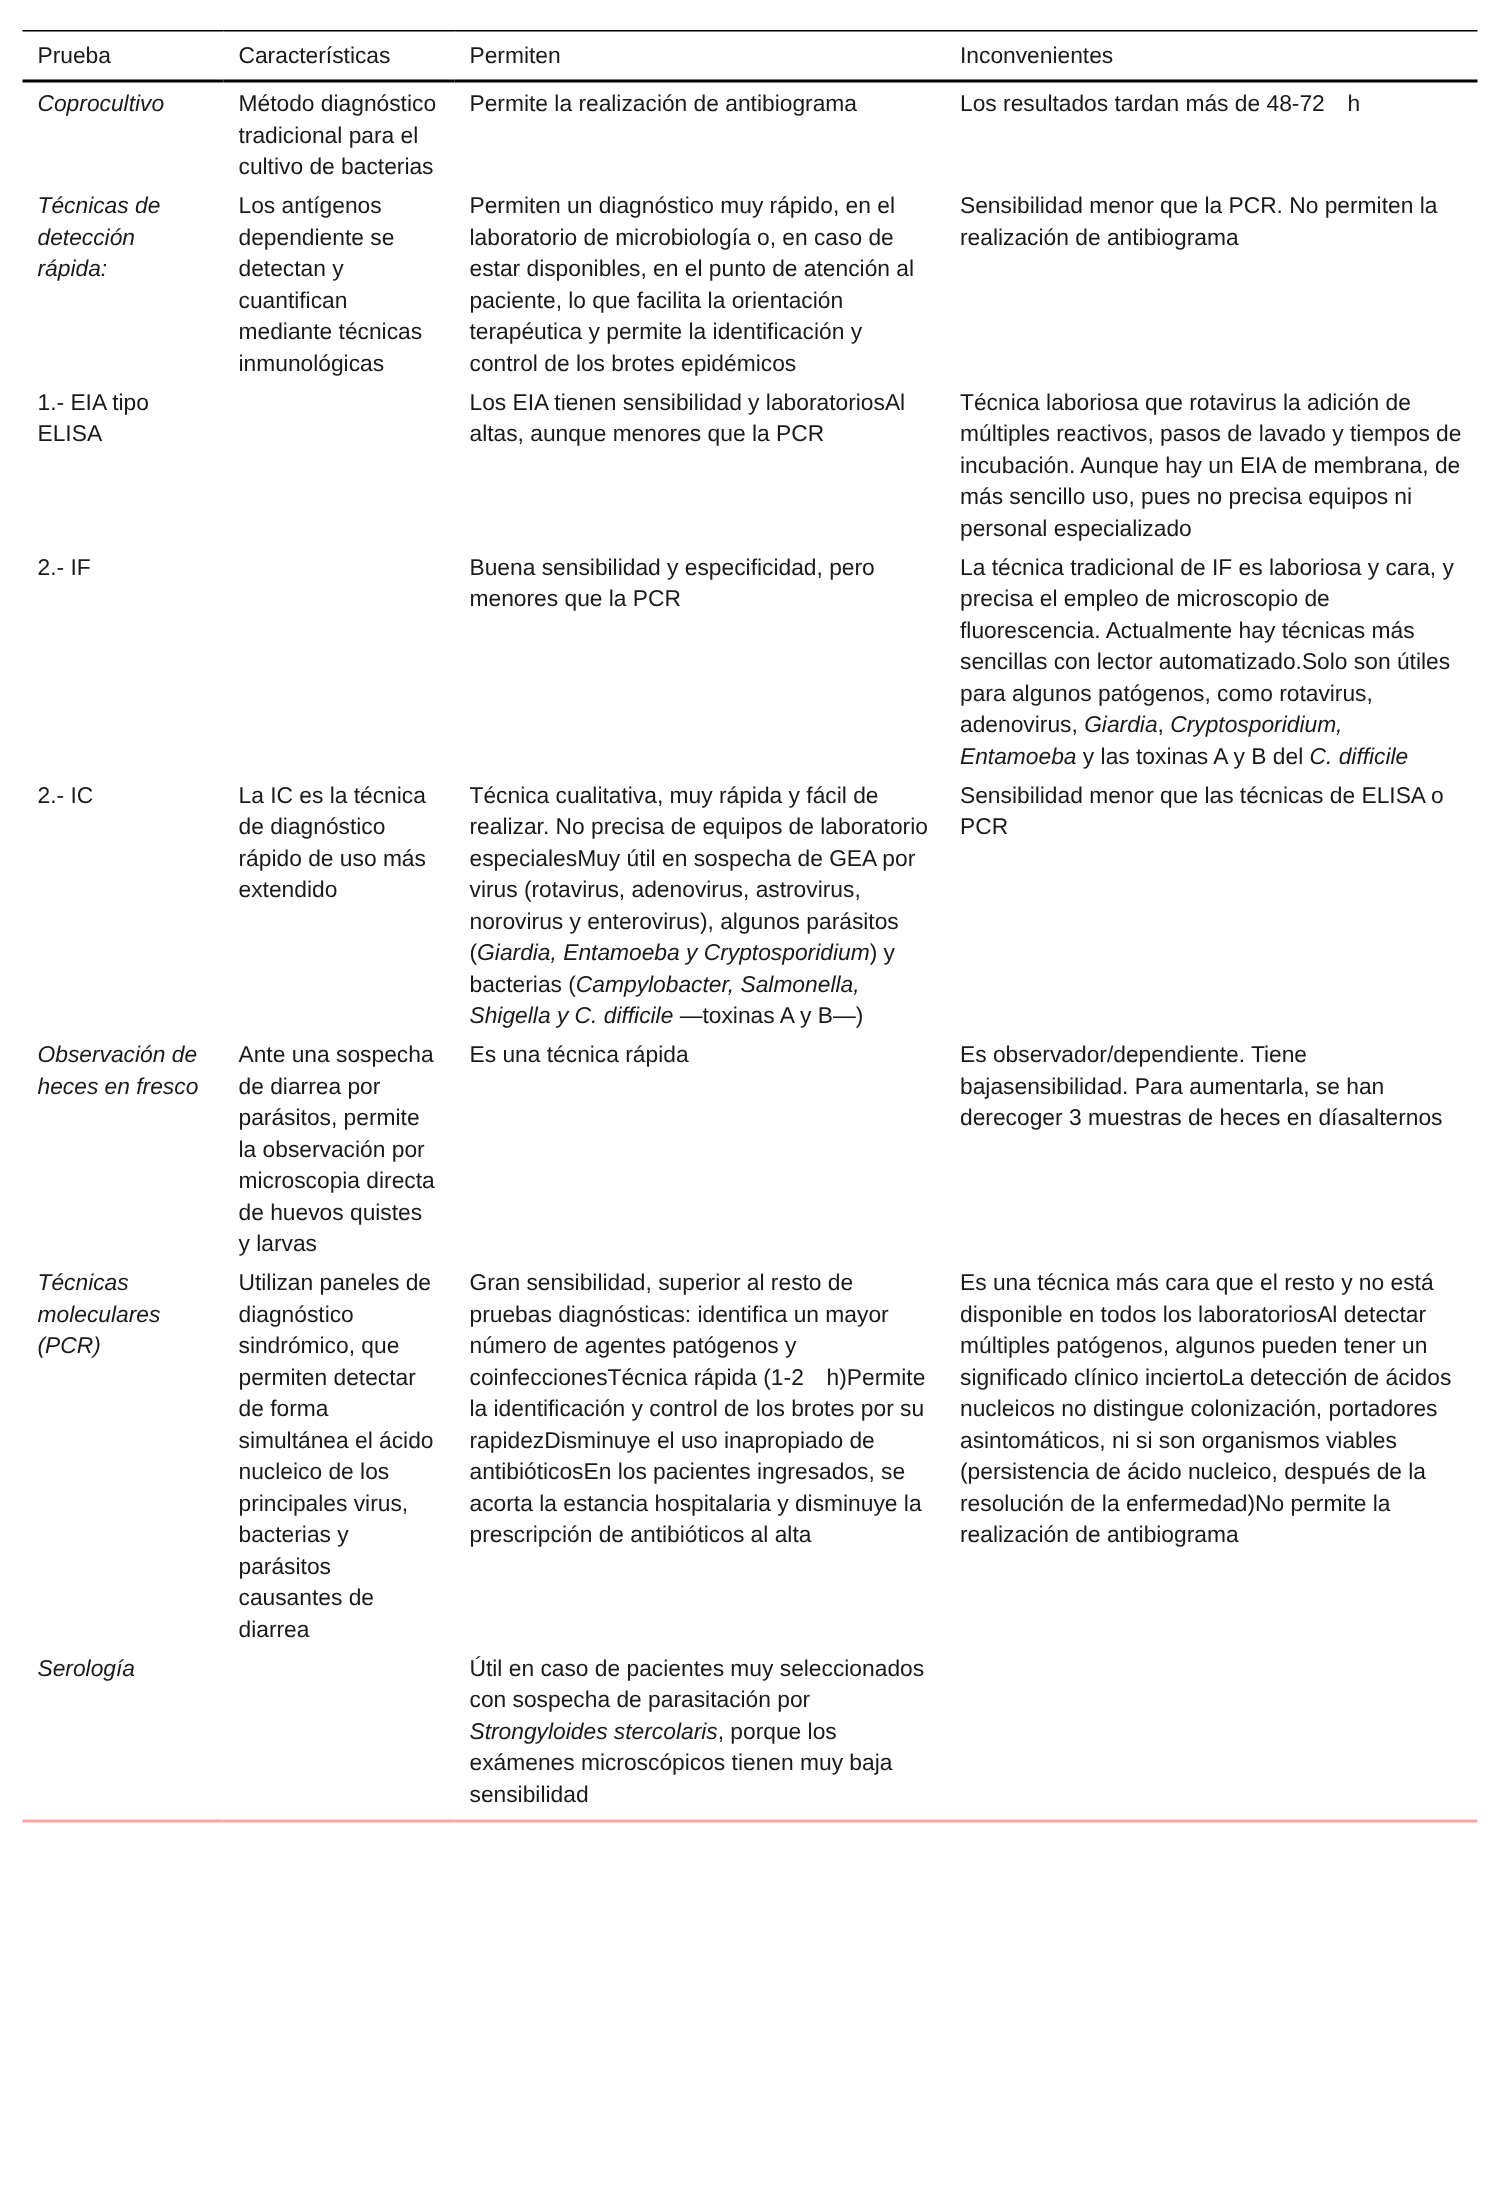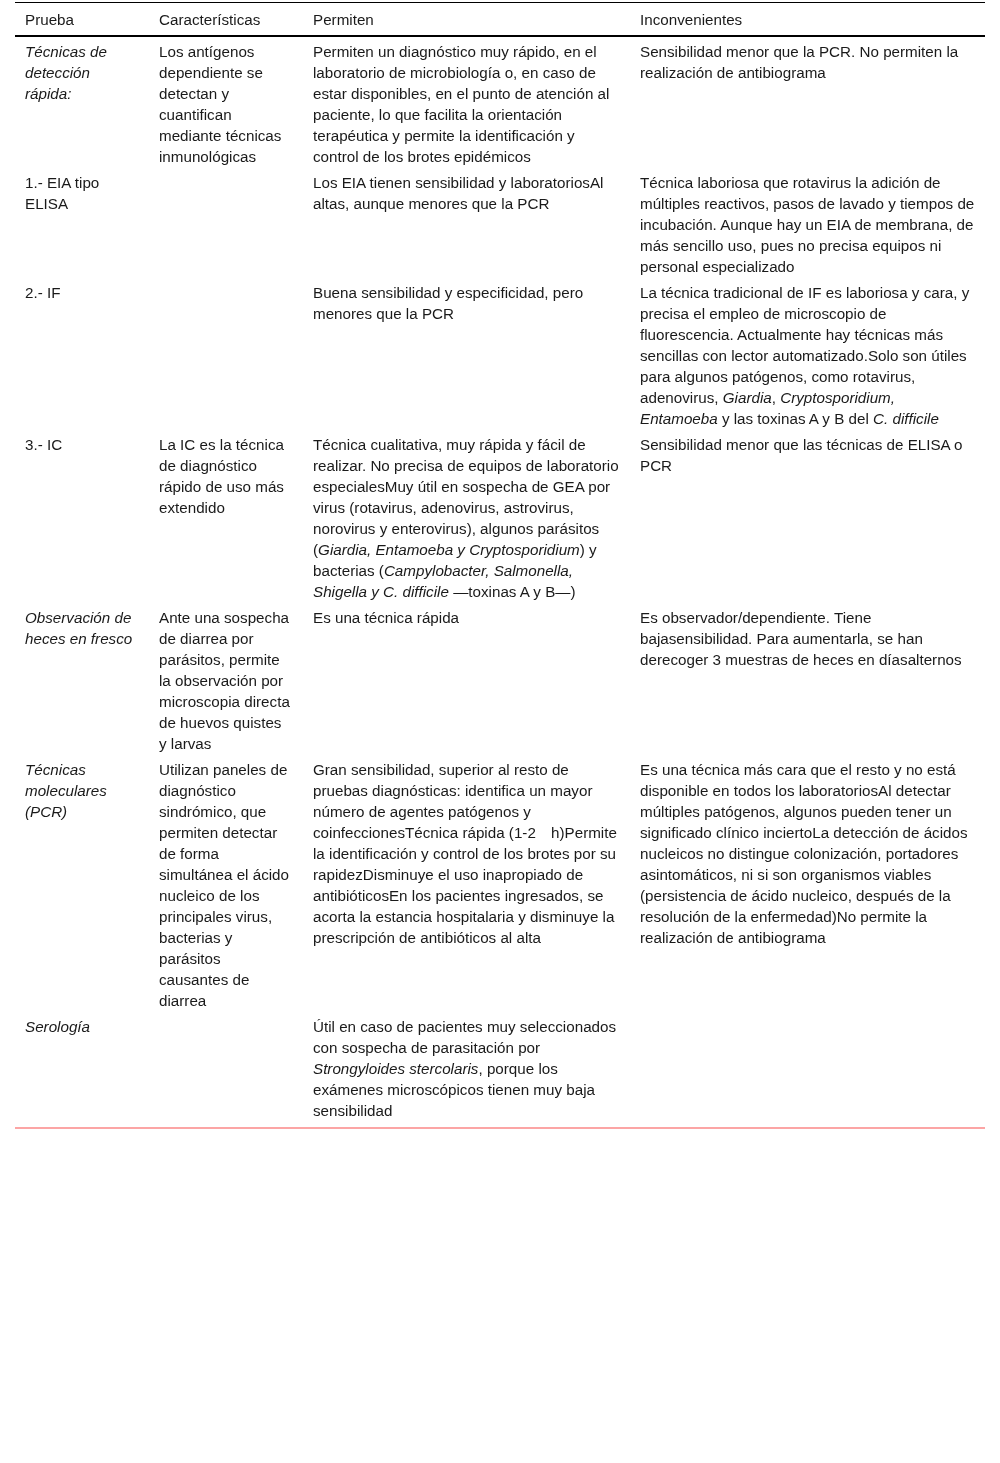--- a/index.html
+++ b/index.html
@@ -13,21 +13,21 @@
       font-family: "Liberation Sans", sans-serif;
       color: #1a1a1a;
       font-size: 15.2px;
       line-height: 21px;
       position: relative;
       overflow: hidden;
     }
     .table-wrap {
       position: absolute;
       left: 15px;
-      top: 2px;
+      top: 20px;
       width: 970px;
     }
     table {
       width: 970px;
       border-collapse: collapse;
       table-layout: fixed;
     }
     thead tr {
       border-top: 1px solid #000;
       border-bottom: 2px solid #000;
@@ -71,39 +71,45 @@
     <thead>
       <tr>
         <th>Prueba</th>
         <th>Características</th>
         <th>Permiten</th>
         <th>Inconvenientes</th>
       </tr>
     </thead>
     <tbody id="table-body">
       <tr>
+        <td><span class="it">Coprocultivo</span></td>
+        <td>Método diagnóstico tradicional para el cultivo de bacterias</td>
+        <td><span>Permite la realización de antibiograma</span></td>
+        <td><span>Los resultados tardan más de 48-72 h</span></td>
+      </tr>
+      <tr>
         <td><span class="it">Técnicas de detección rápida:</span></td>
         <td>Los antígenos dependiente se detectan y cuantifican mediante técnicas inmunológicas</td>
         <td><span>Permiten un diagnóstico muy rápido, en el laboratorio de microbiología o, en caso de estar disponibles, en el punto de atención al paciente, lo que facilita la orientación terapéutica y permite la identificación y control de los brotes epidémicos</span></td>
         <td><span>Sensibilidad menor que la PCR. No permiten la realización de antibiograma</span></td>
       </tr>
       <tr>
         <td><span>1.- EIA tipo ELISA</span></td>
         <td></td>
         <td><span>Los EIA tienen sensibilidad y laboratoriosAl altas, aunque menores que la PCR</span></td>
         <td><span>Técnica laboriosa que rotavirus la adición de múltiples reactivos, pasos de lavado y tiempos de incubación. Aunque hay un EIA de membrana, de más sencillo uso, pues no precisa equipos ni personal especializado</span></td>
       </tr>
       <tr>
         <td><span>2.- IF</span></td>
         <td></td>
         <td><span>Buena sensibilidad y especificidad, pero menores que la PCR</span></td>
         <td><span>La técnica tradicional de IF es laboriosa y cara, y precisa el empleo de microscopio de fluorescencia. Actualmente hay técnicas más sencillas con lector automatizado.Solo son útiles para algunos patógenos, como rotavirus, adenovirus, </span><span class="it">Giardia</span><span>, </span><span class="it">Cryptosporidium, Entamoeba</span><span> y las toxinas A y B del </span><span class="it">C. difficile</span></td>
       </tr>
       <tr>
-        <td><span>3.- IC</span></td>
+        <td><span>2.- IC</span></td>
         <td>La IC es la técnica de diagnóstico rápido de uso más extendido</td>
         <td><span>Técnica cualitativa, muy rápida y fácil de realizar. No precisa de equipos de laboratorio especialesMuy útil en sospecha de GEA por virus (rotavirus, adenovirus, astrovirus, norovirus y enterovirus), algunos parásitos (</span><span class="it">Giardia, Entamoeba y Cryptosporidium</span><span>) y bacterias (</span><span class="it">Campylobacter, Salmonella, Shigella y C. difficile</span><span> —toxinas A y B—)</span></td>
         <td><span>Sensibilidad menor que las técnicas de ELISA o PCR</span></td>
       </tr>
       <tr>
         <td><span class="it">Observación de heces en fresco</span></td>
         <td>Ante una sospecha de diarrea por parásitos, permite la observación por microscopia directa de huevos quistes y larvas</td>
         <td><span>Es una técnica rápida</span></td>
         <td><span>Es observador/dependiente. Tiene bajasensibilidad. Para aumentarla, se han derecoger 3 muestras de heces en díasalternos</span></td>
       </tr>

